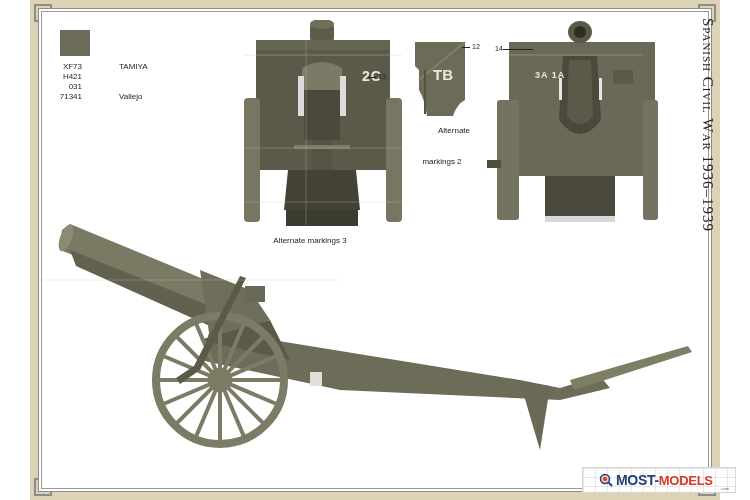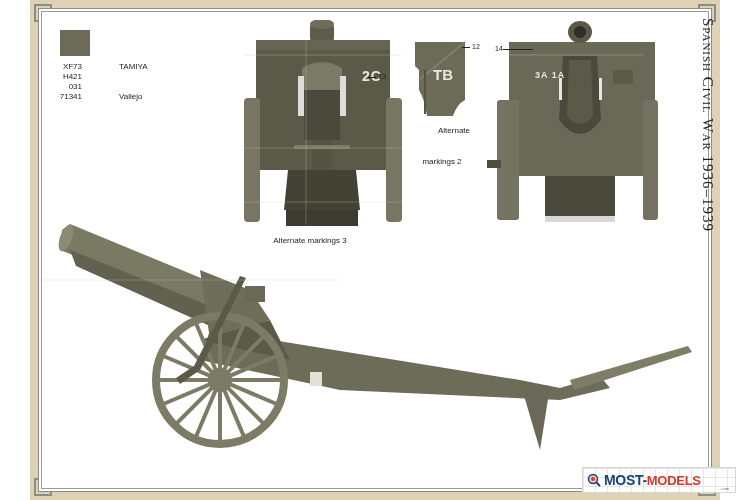--- a/index.html
+++ b/index.html
@@ -55,21 +55,21 @@
     .leader { position: absolute; height: 1px; background: #222; }
 
     .side-view { left: 40px; top: 220px; width: 660px; height: 250px; }
 
     .logo {
       position: absolute; left: 582px; top: 467px; width: 154px; height: 26px;
       background: #ffffff; border: 1px solid #d6d6d6;
       background-image: linear-gradient(#e6e6e6 1px, transparent 1px),
         linear-gradient(90deg, #e6e6e6 1px, transparent 1px);
       background-size: 12px 9px;
-      display: flex; align-items: center; padding-left: 4px; box-sizing: border-box;
+      display: flex; align-items: center; padding-left: 16px; box-sizing: border-box;
     }
     .logo-icon { width: 14px; height: 14px; margin-right: 3px; }
     .logo-most { font-weight: bold; font-size: 14px; color: #1d3f7a; letter-spacing: -0.3px; }
     .logo-models { font-weight: bold; font-size: 13px; color: #d63a2a; letter-spacing: -0.3px; }
     .logo-sub { position: absolute; right: 6px; bottom: 1px; font-size: 4px; color: #666; }
   </style>
 </head>
 <body>
 
 <div class="page-frame">

